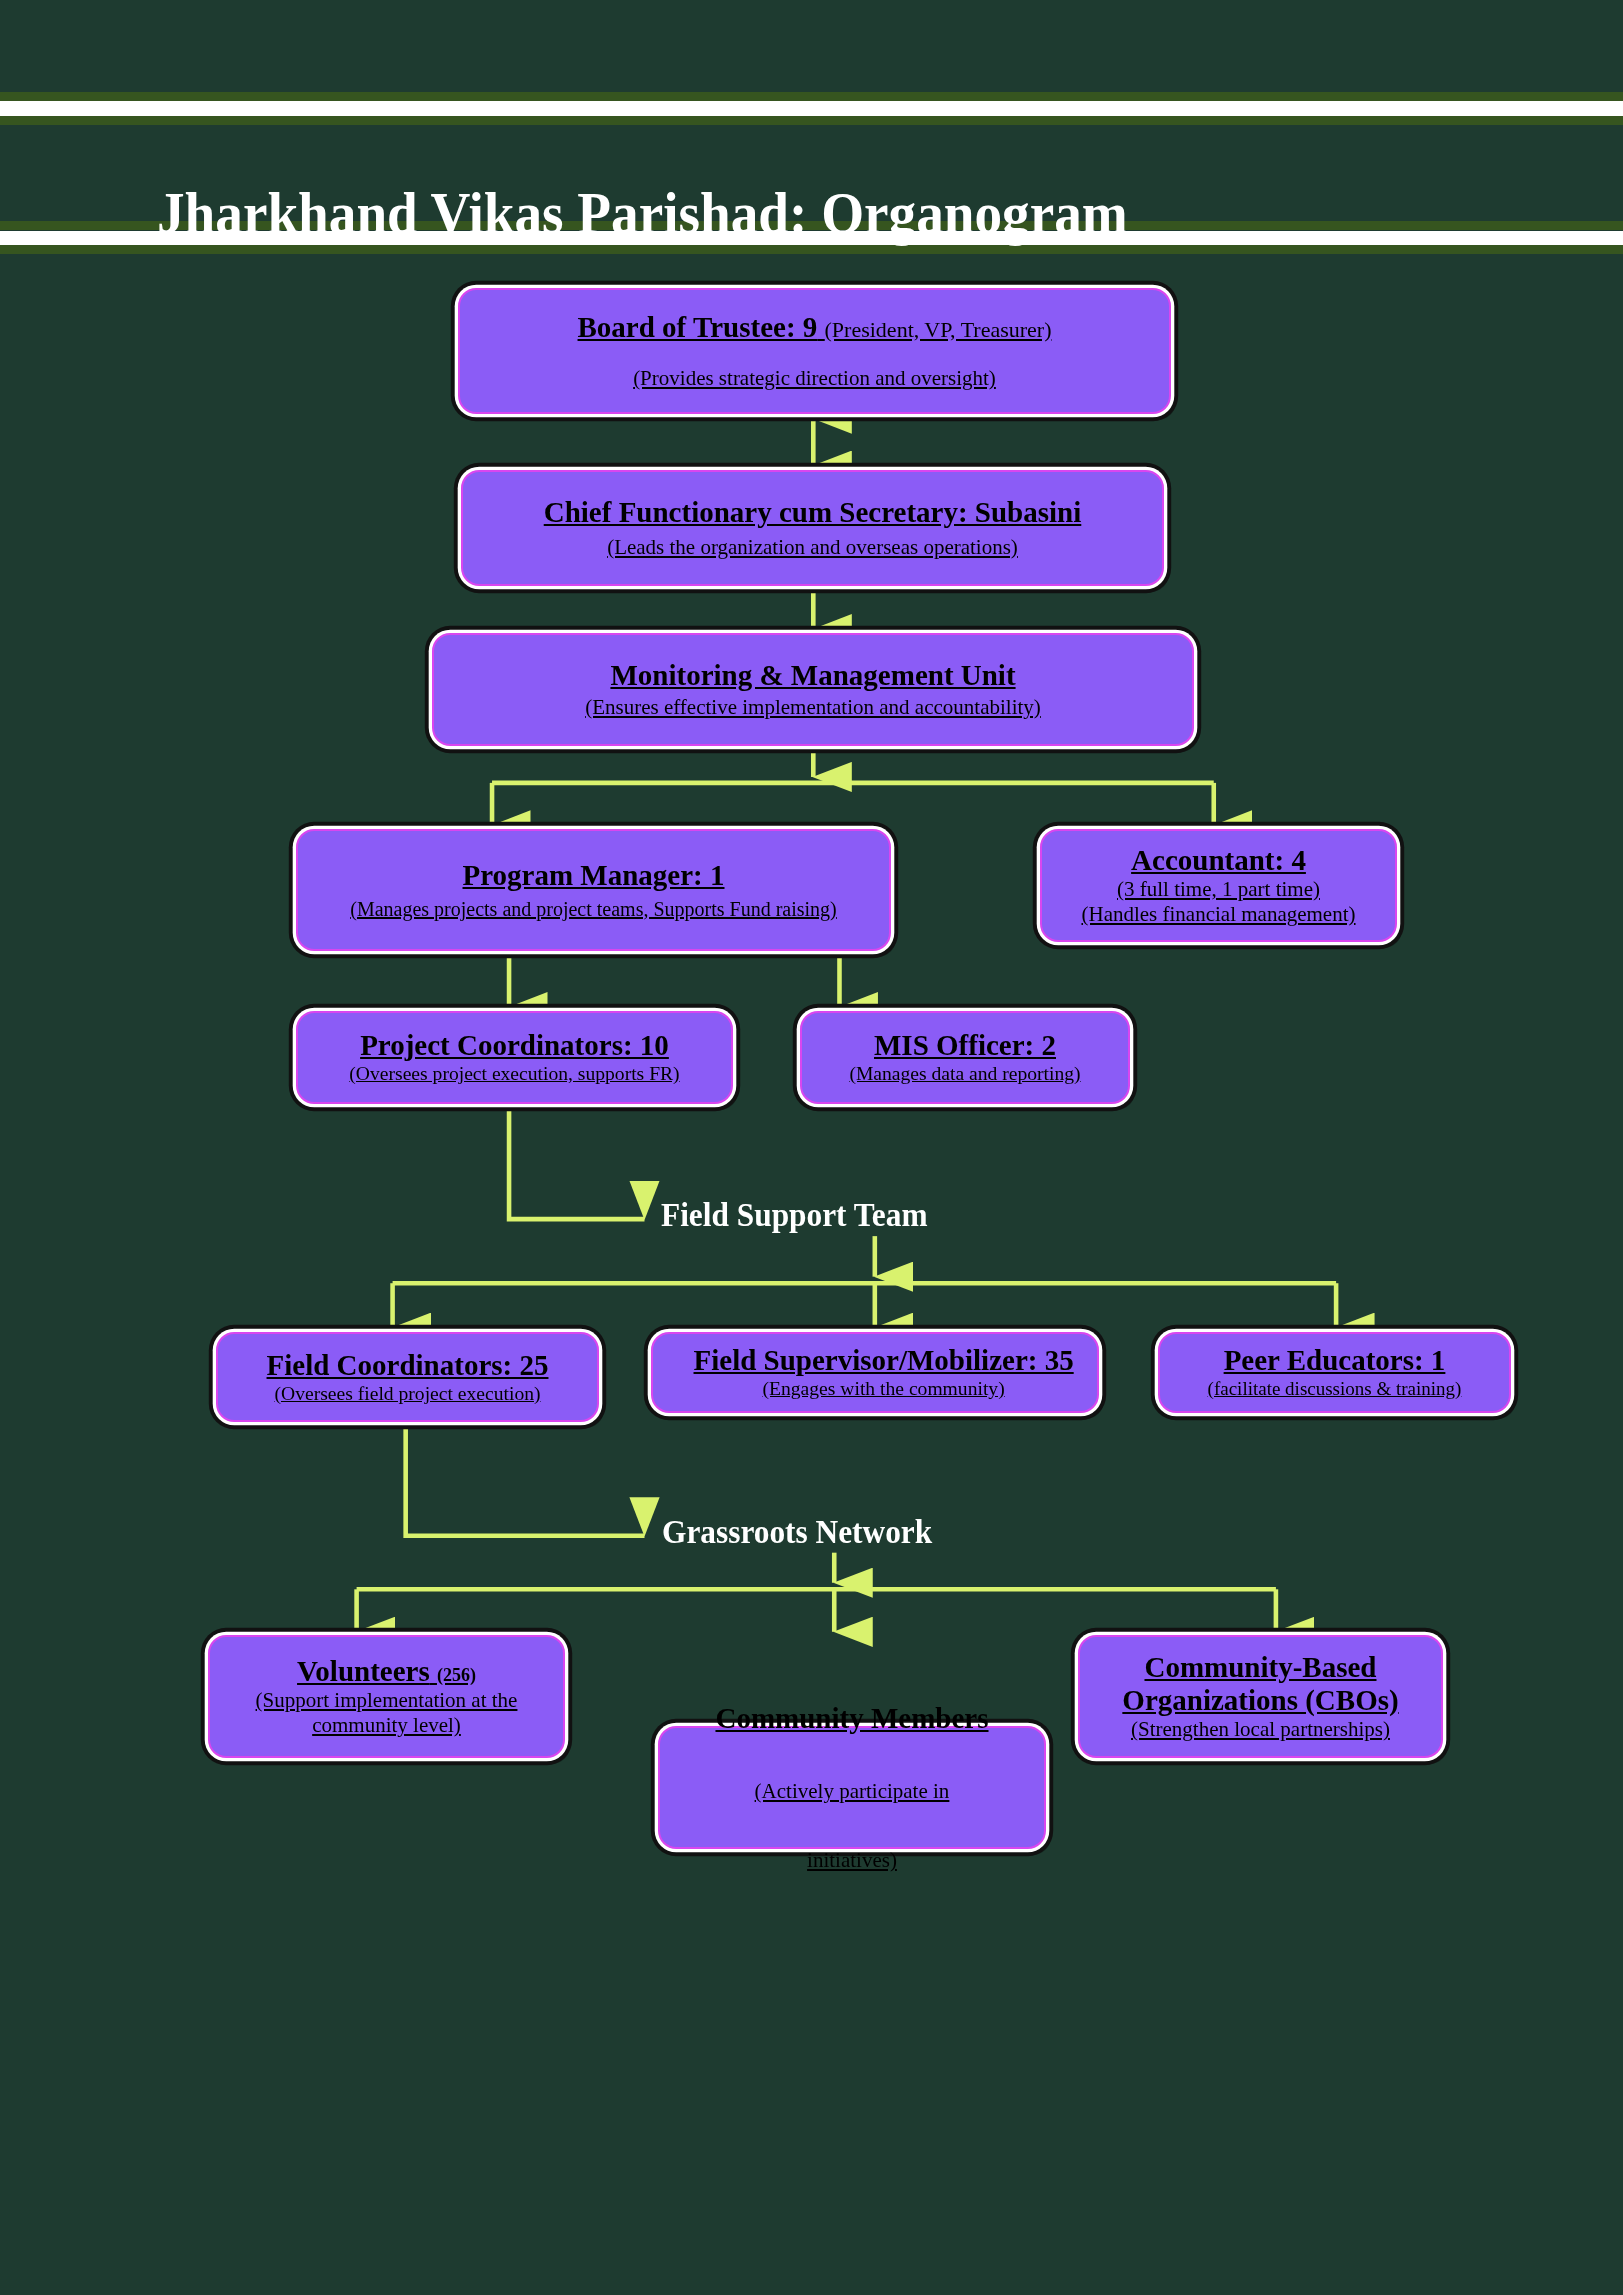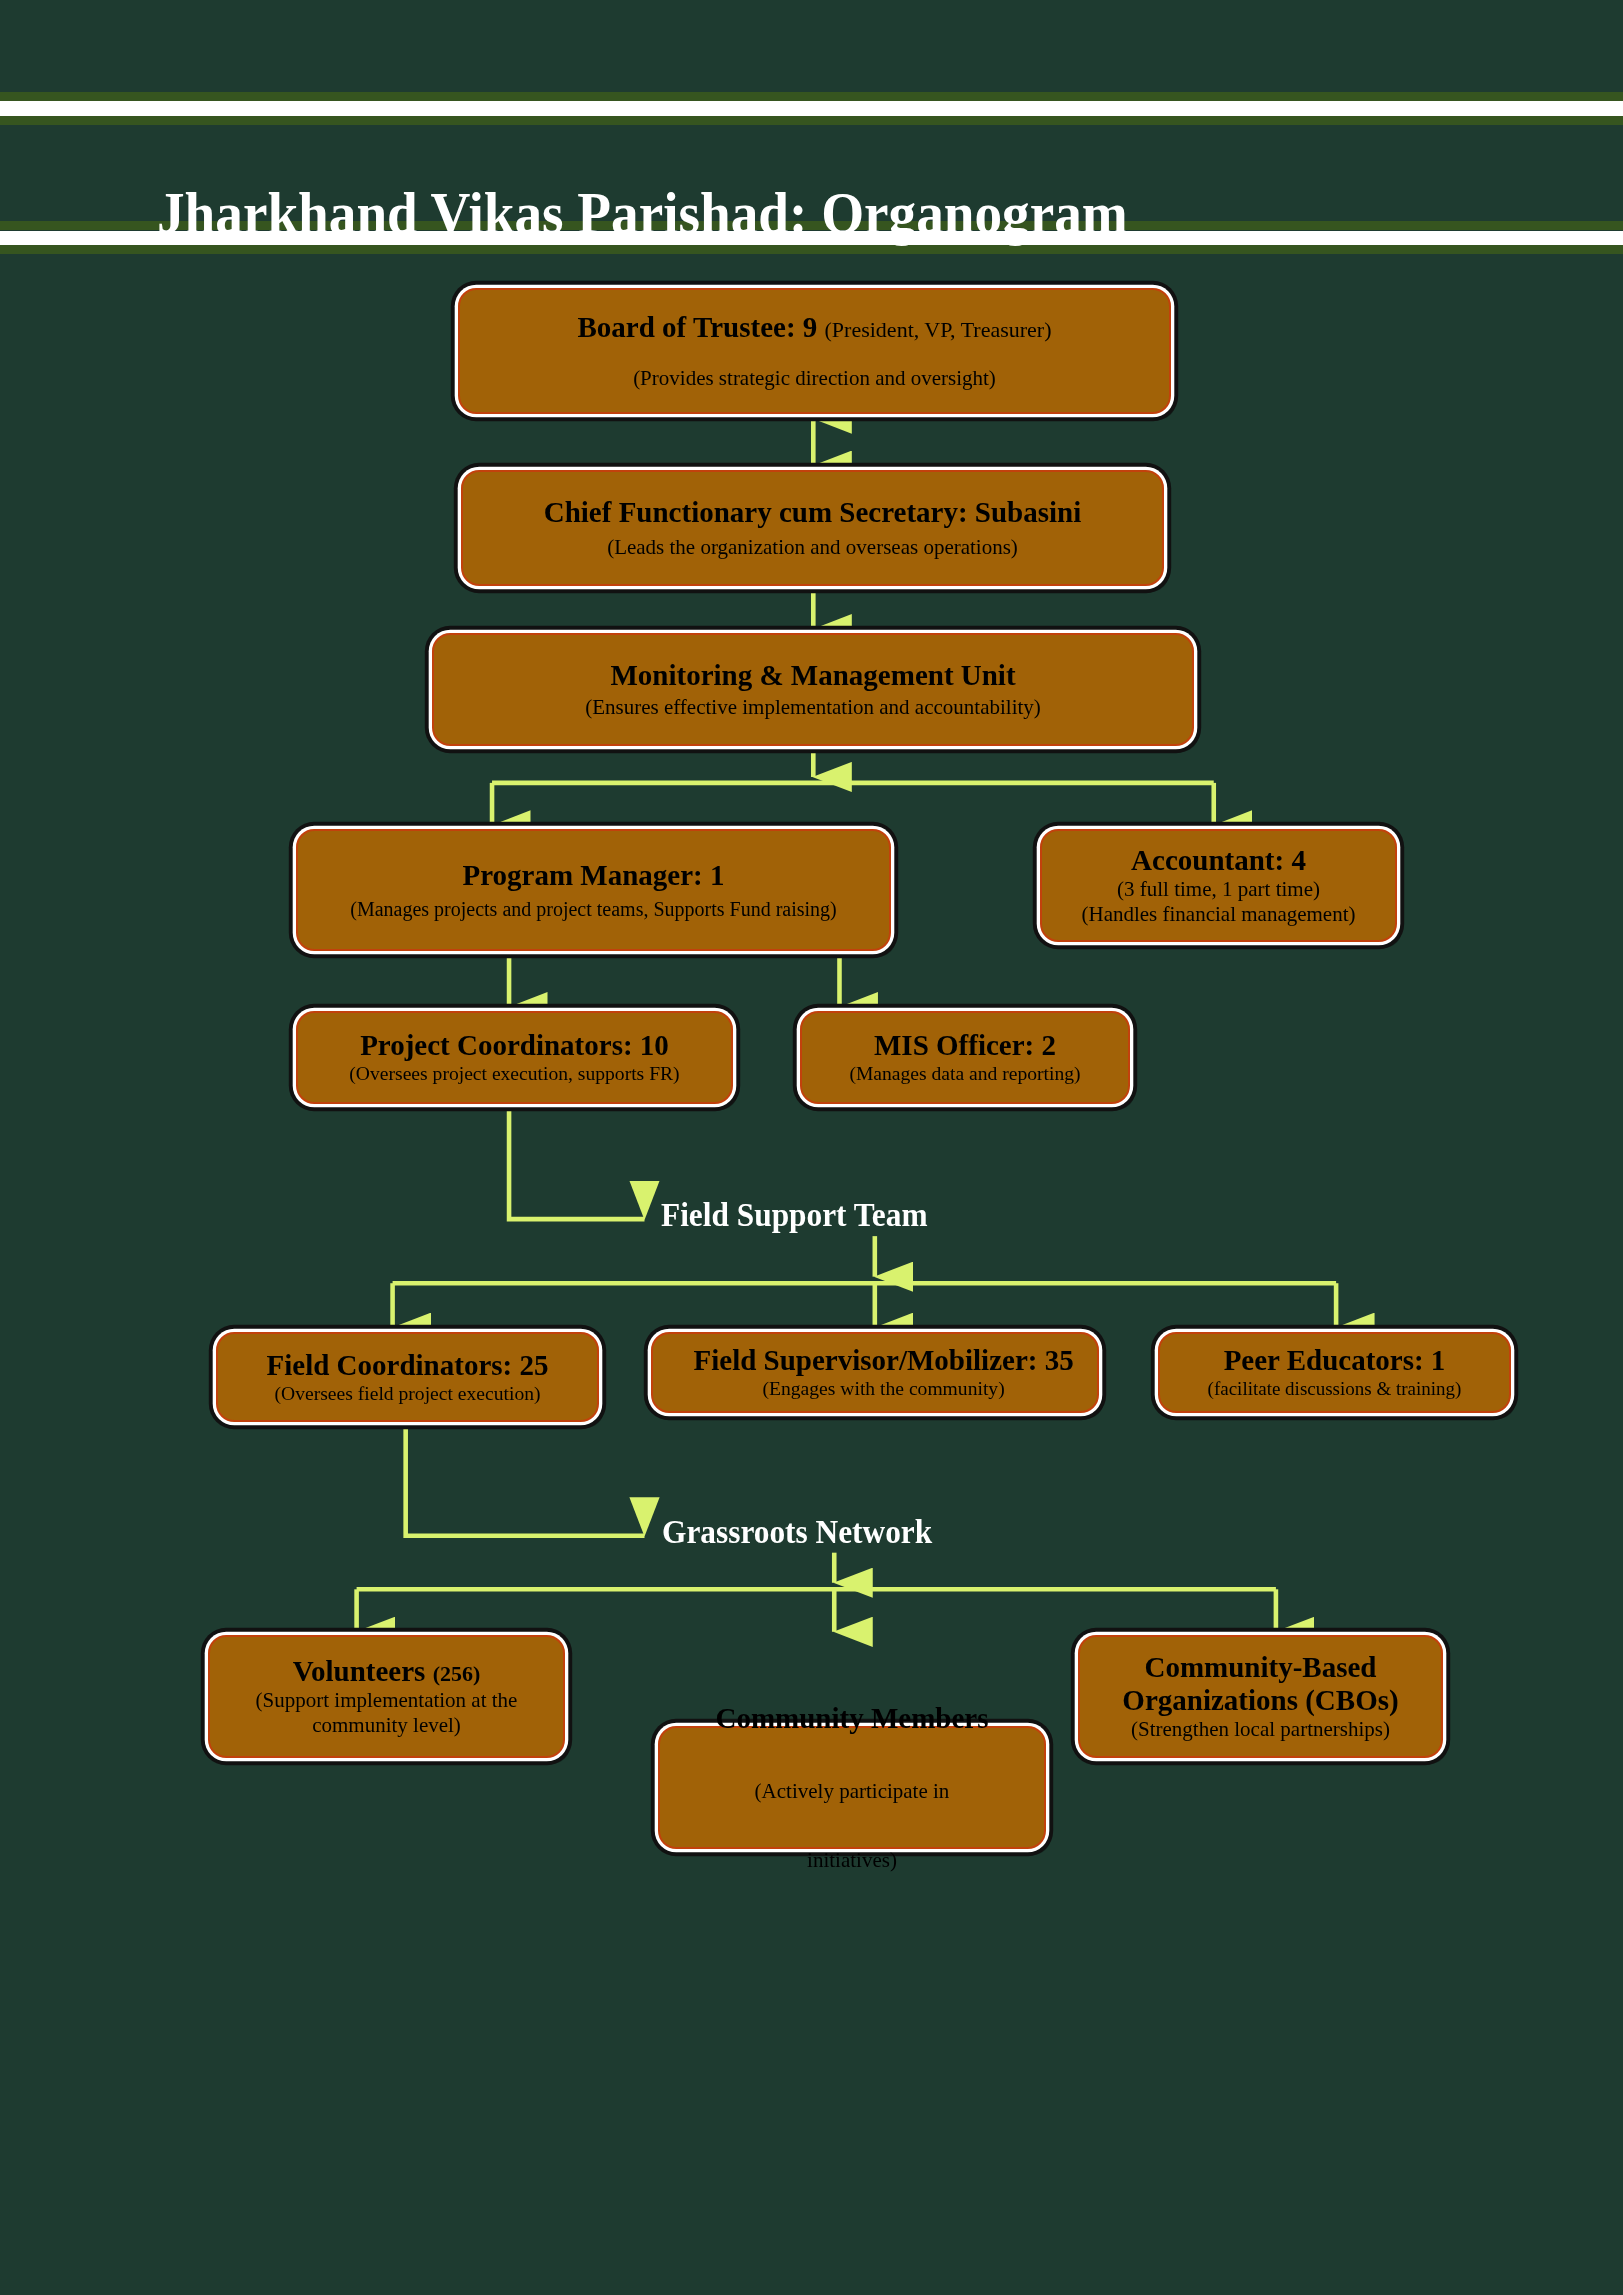--- a/index.html
+++ b/index.html
@@ -44,35 +44,36 @@
     letter-spacing: 0px;
     line-height: 1.0;
     white-space: nowrap;
     transform: scaleX(0.92);
     transform-origin: left center;
   }
 
   
   .node {
     position: absolute;
-    background: #a16207;
-    border: 2px solid #c2410c;
+    background: #8b5cf6;
+    border: 2px solid #d946ef;
     border-radius: 18.3px;
     box-shadow:
        0 0 0 3.3px #ffffff,
        0 0 0 7.2px #111111,
        5.2px 5.9px 0 0 rgba(0,0,0,0.30);
     box-sizing: border-box;
     display: flex;
     flex-direction: column;
     align-items: center;
     justify-content: center;
     text-align: center;
     color: #000000;
     padding: 3.9px 11.8px;
+    text-decoration: underline;
   }
   .node .n-title {
     font-weight: bold;
     font-size: 29px;
     line-height: 1.15;
     color: #000;
     white-space: nowrap;
   }
   .node .n-title.wrap { white-space: normal; }
   .node .n-sub {
@@ -80,21 +81,21 @@
     line-height: 1.2;
     color: #000;
     font-weight: normal;
   }
   .node .n-title .inl {
     font-weight: normal;
     font-size: 22px;
   }
   .node .n-title .inl-b {
     font-weight: bold;
-    font-size: 22px;
+    font-size: 18px;
     text-align: center;
   }
   .gap-lg { height: 22px; }
 
   
   .sec-label {
     position: absolute;
     color: #ffffff;
     font-weight: bold;
     font-size: 33px;

